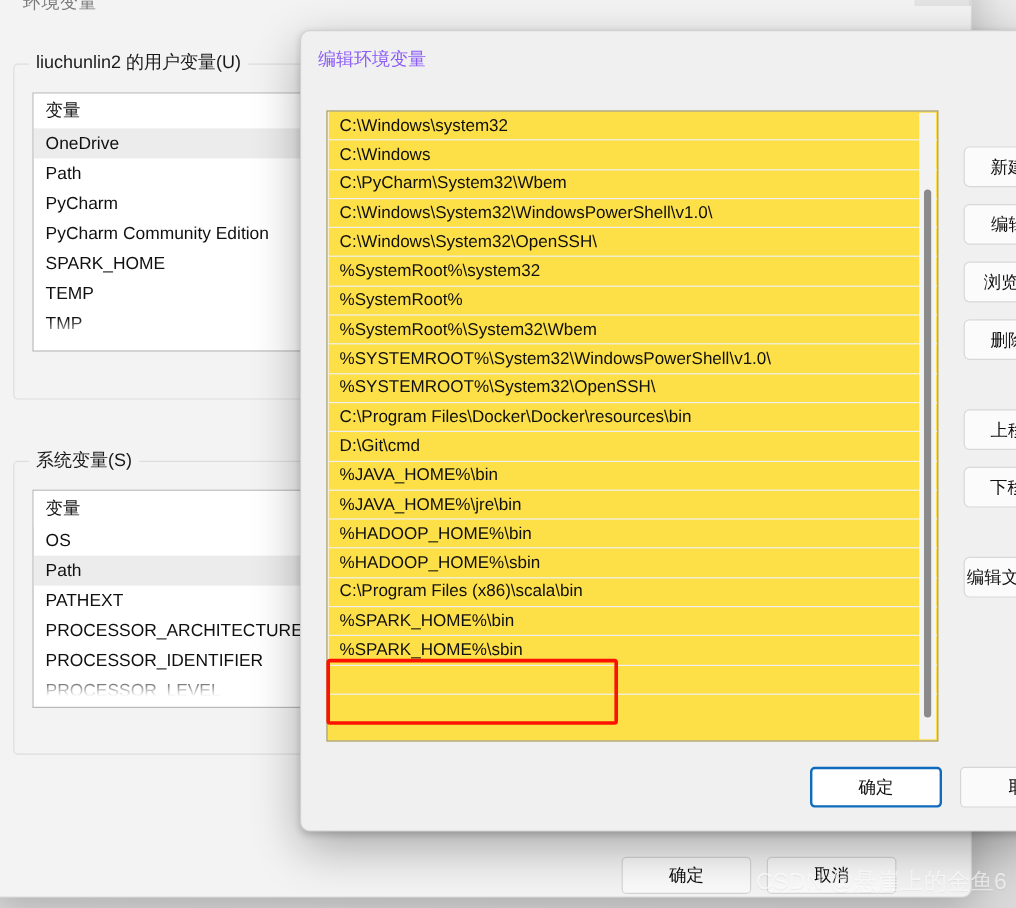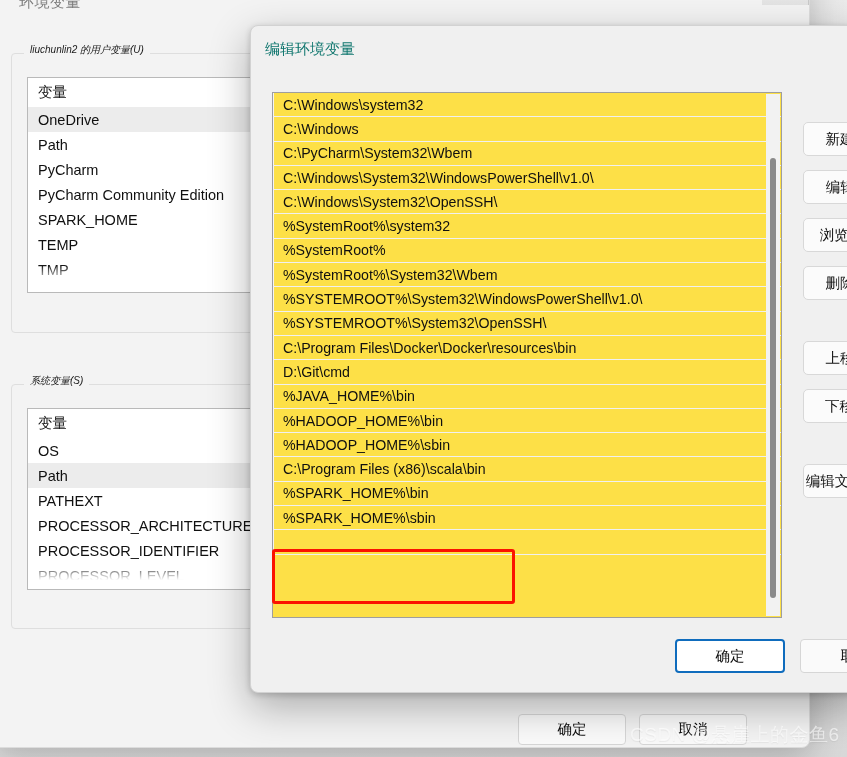--- a/index.html
+++ b/index.html
@@ -68,24 +68,23 @@
     border: 1px solid #dedede;
     border-radius: 4px;
     background: transparent;
   }
   .group-legend {
     position: absolute;
     top: -11px;
     left: 12px;
     background: #f3f3f3;
     padding: 0 6px;
-    font-size: 10px;
+    font-size: 15px;
     color: #1a1a1a;
     white-space: nowrap;
-    font-style: italic;
   }
 
   
   .var-grid {
     position: absolute;
     background: #ffffff;
     border: 1px solid #b9b9b9;
     overflow: hidden;
   }
   .var-head {
@@ -157,21 +156,21 @@
     border: 1px solid #d2d2d2;
     border-radius: 8px;
     box-shadow: 0 14px 40px rgba(0,0,0,0.30), 0 2px 6px rgba(0,0,0,0.18);
     overflow: hidden;
   }
   #edit-title {
     position: absolute;
     left: 14px;
     top: 14px;
     font-size: 15px;
-    color: #0f766e;
+    color: #8b5cf6;
   }
 
   
   #path-list {
     position: absolute;
     left: 21px;
     top: 66px;
     width: 508px;
     height: 524px;
     background: #fde047;
@@ -316,20 +315,21 @@
         <div class="path-row">C:\Windows\System32\WindowsPowerShell\v1.0\</div>
         <div class="path-row">C:\Windows\System32\OpenSSH\</div>
         <div class="path-row">%SystemRoot%\system32</div>
         <div class="path-row">%SystemRoot%</div>
         <div class="path-row">%SystemRoot%\System32\Wbem</div>
         <div class="path-row">%SYSTEMROOT%\System32\WindowsPowerShell\v1.0\</div>
         <div class="path-row">%SYSTEMROOT%\System32\OpenSSH\</div>
         <div class="path-row">C:\Program Files\Docker\Docker\resources\bin</div>
         <div class="path-row">D:\Git\cmd</div>
         <div class="path-row">%JAVA_HOME%\bin</div>
+        <div class="path-row">%JAVA_HOME%\jre\bin</div>
         <div class="path-row">%HADOOP_HOME%\bin</div>
         <div class="path-row">%HADOOP_HOME%\sbin</div>
         <div class="path-row">C:\Program Files (x86)\scala\bin</div>
         <div class="path-row">%SPARK_HOME%\bin</div>
         <div class="path-row">%SPARK_HOME%\sbin</div>
         <div class="path-row"></div>
       </div>
     <div id="path-scroll-track">
       <div id="path-scroll-thumb"></div>
     </div>

